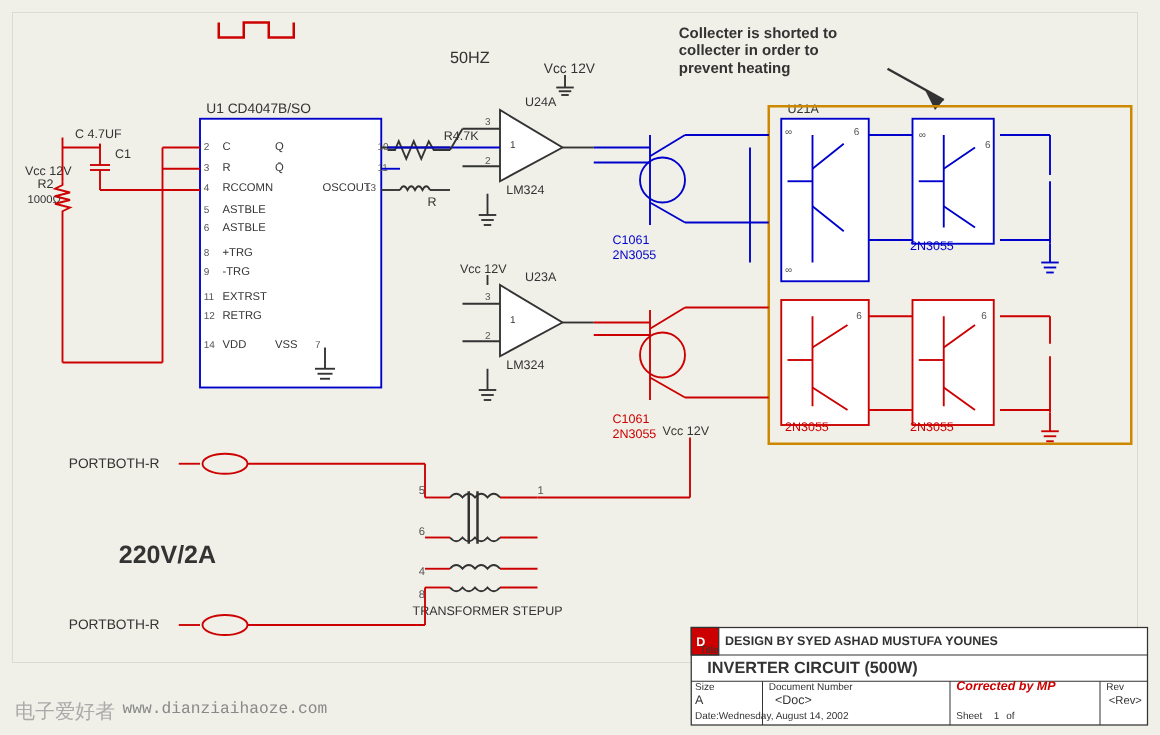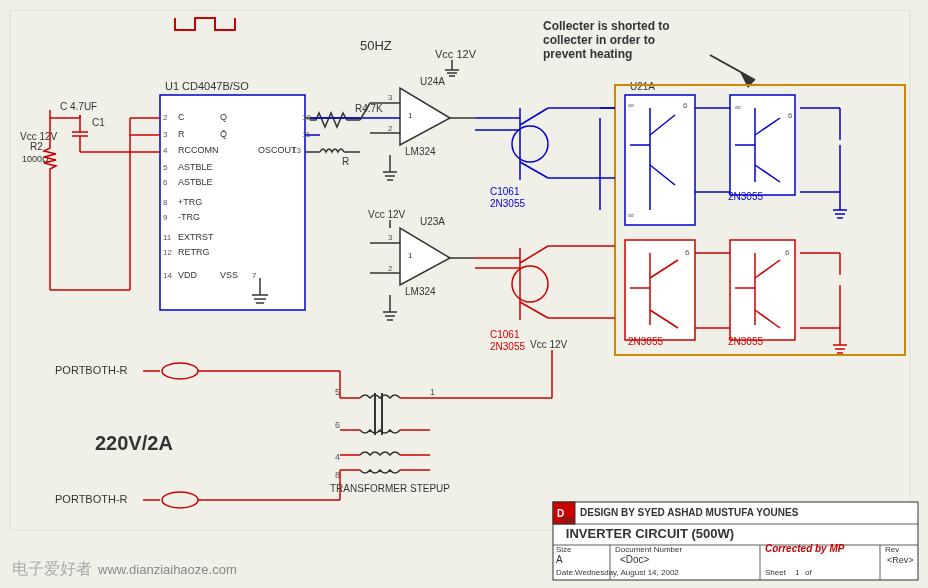--- a/index.html
+++ b/index.html
@@ -361,16 +361,16 @@
     <text x="887" y="563" font-size="9" fill="#333">&lt;Rev&gt;</text>
 
     <text x="556" y="575" font-size="8" fill="#333">Date:</text>
     <text x="575" y="575" font-size="8" fill="#333">Wednesday, August 14, 2002</text>
     <text x="765" y="575" font-size="8" fill="#333">Sheet</text>
     <text x="795" y="575" font-size="8" fill="#333">1</text>
     <text x="805" y="575" font-size="8" fill="#333">of</text>
   </svg>
 </div>
 
-<div style="position:absolute; bottom:8px; left:12px; font-size:13px; color:#888; display:flex; align-items:center; gap:6px;">
+<div style="position:absolute; bottom:8px; left:12px; font-size:13px; color:#888; display:flex; align-items:flex-start; gap:6px;font-family:Liberation Mono, monospace;">
   <span style="font-size:16px; color:#aaa;">电子爱好者</span>
   <span>www.dianziaihaoze.com</span>
 </div>
 
 </body></html>

